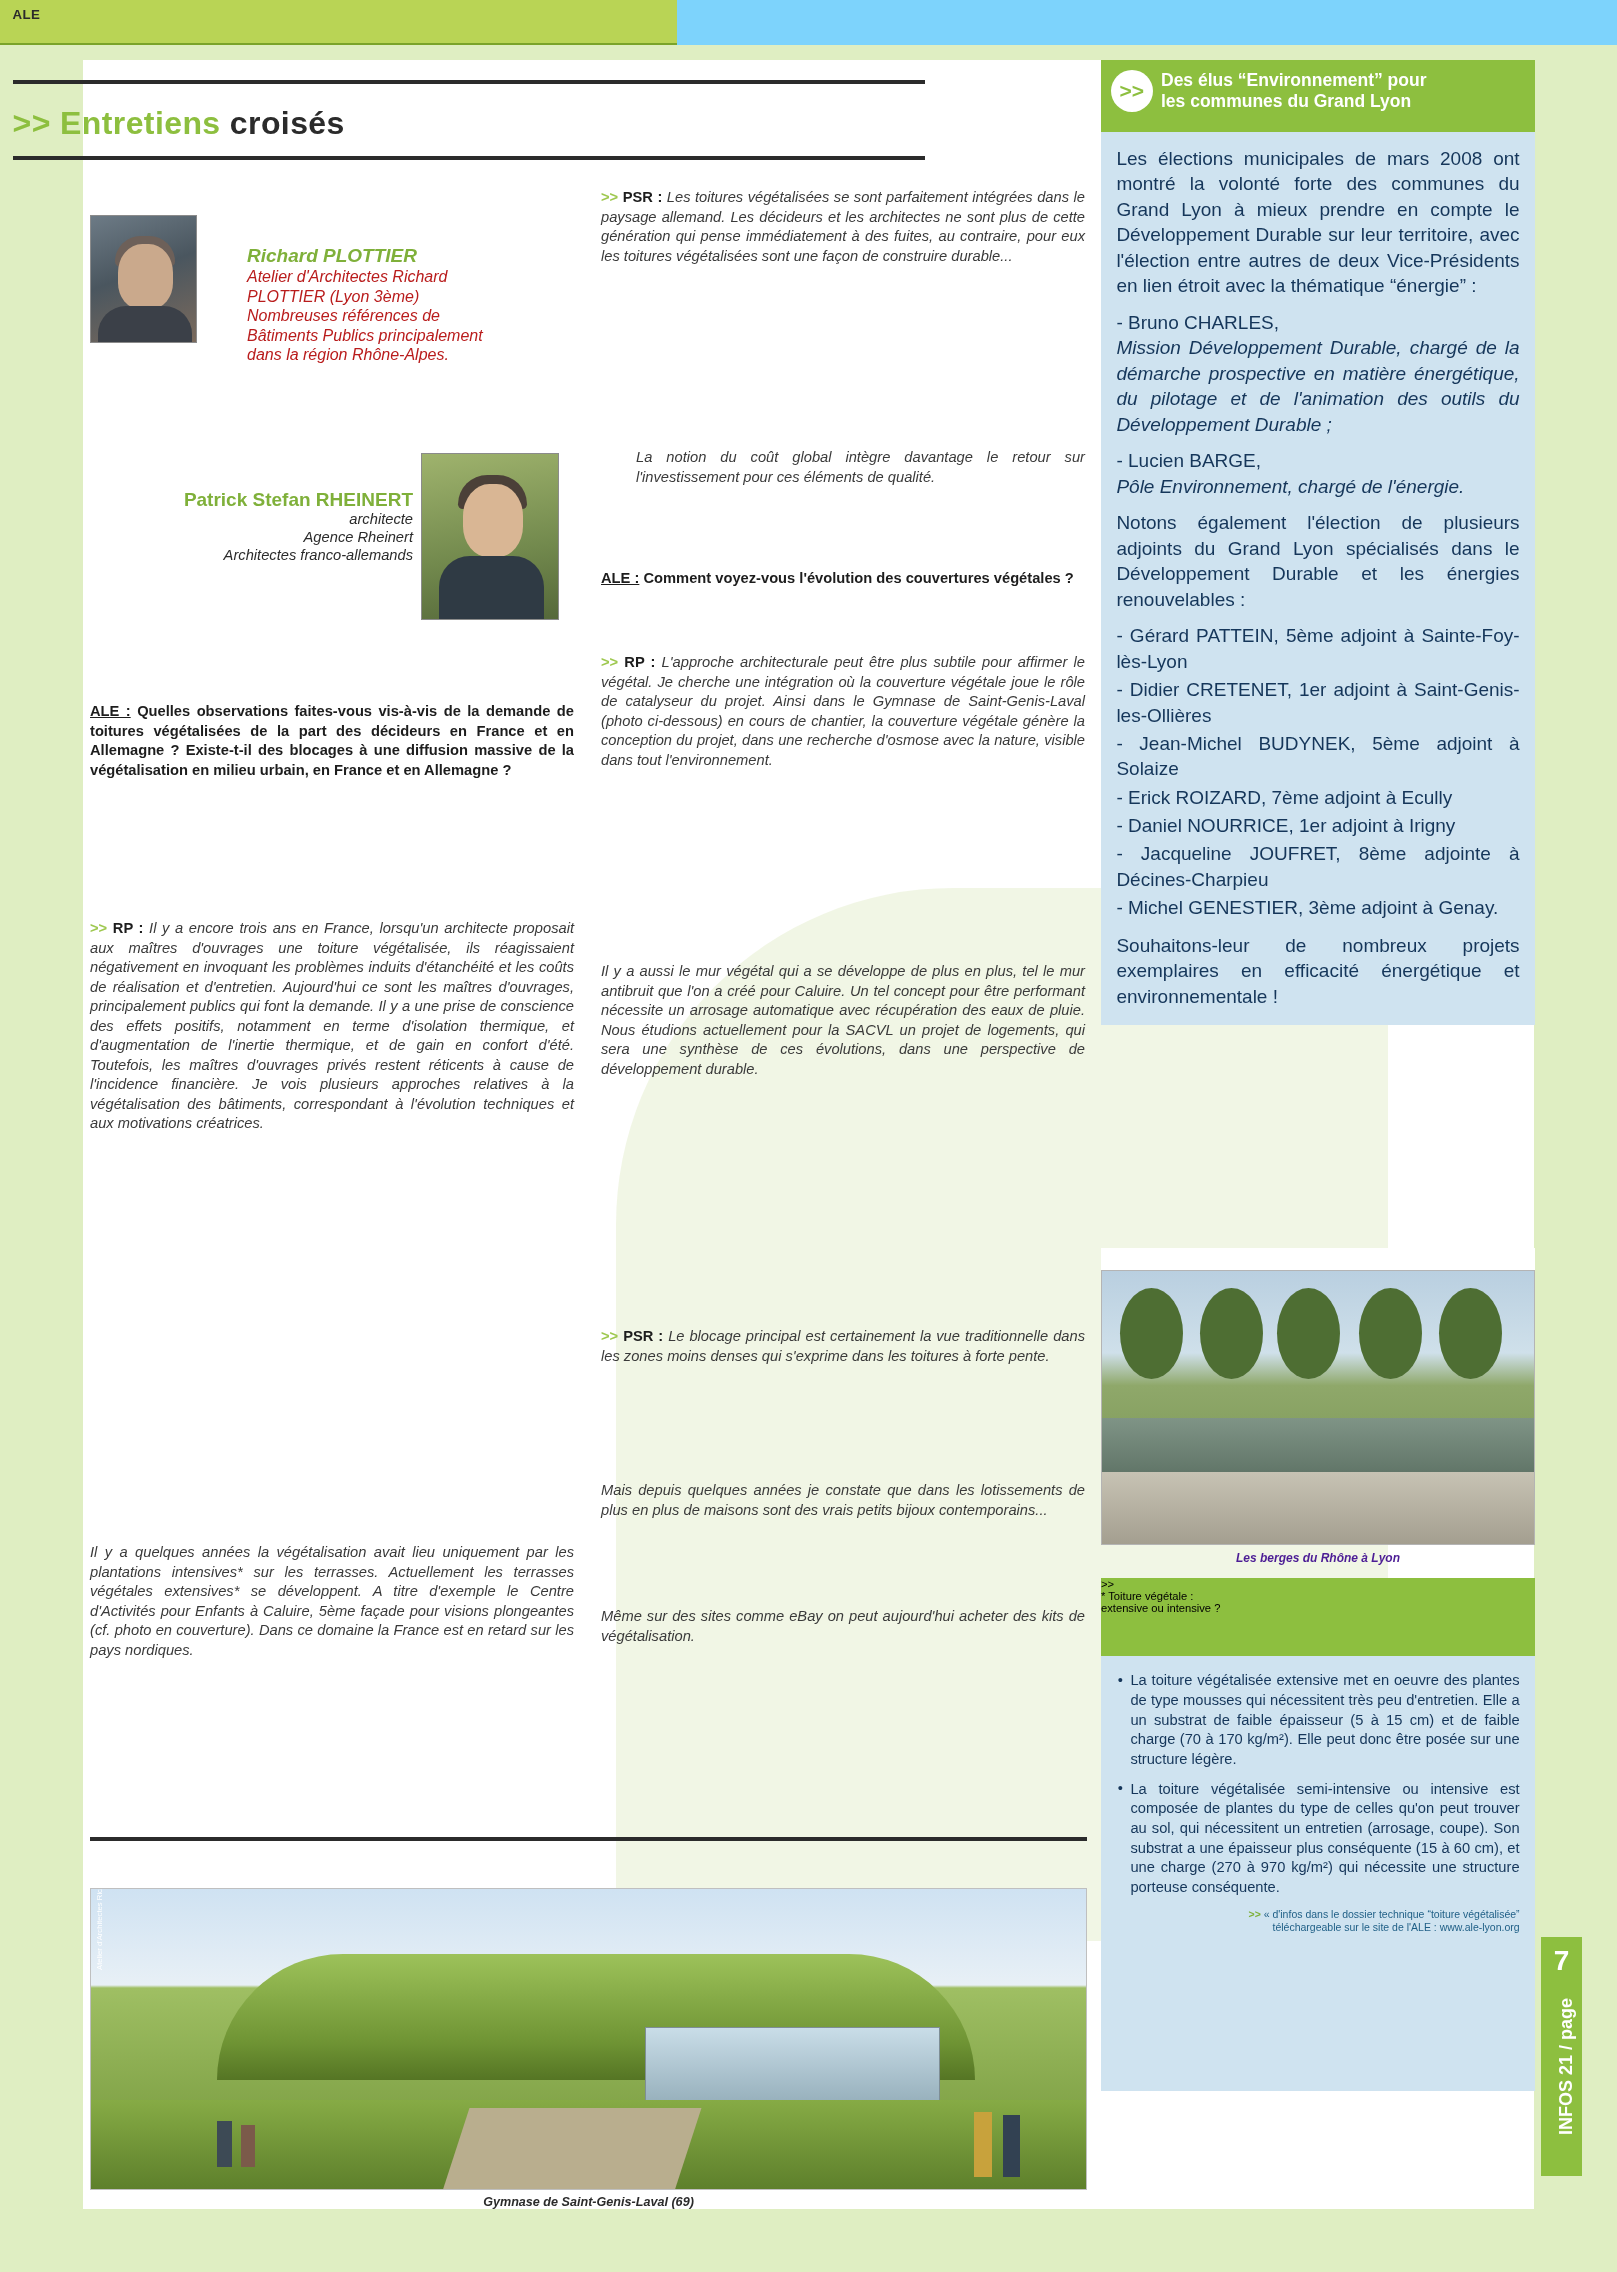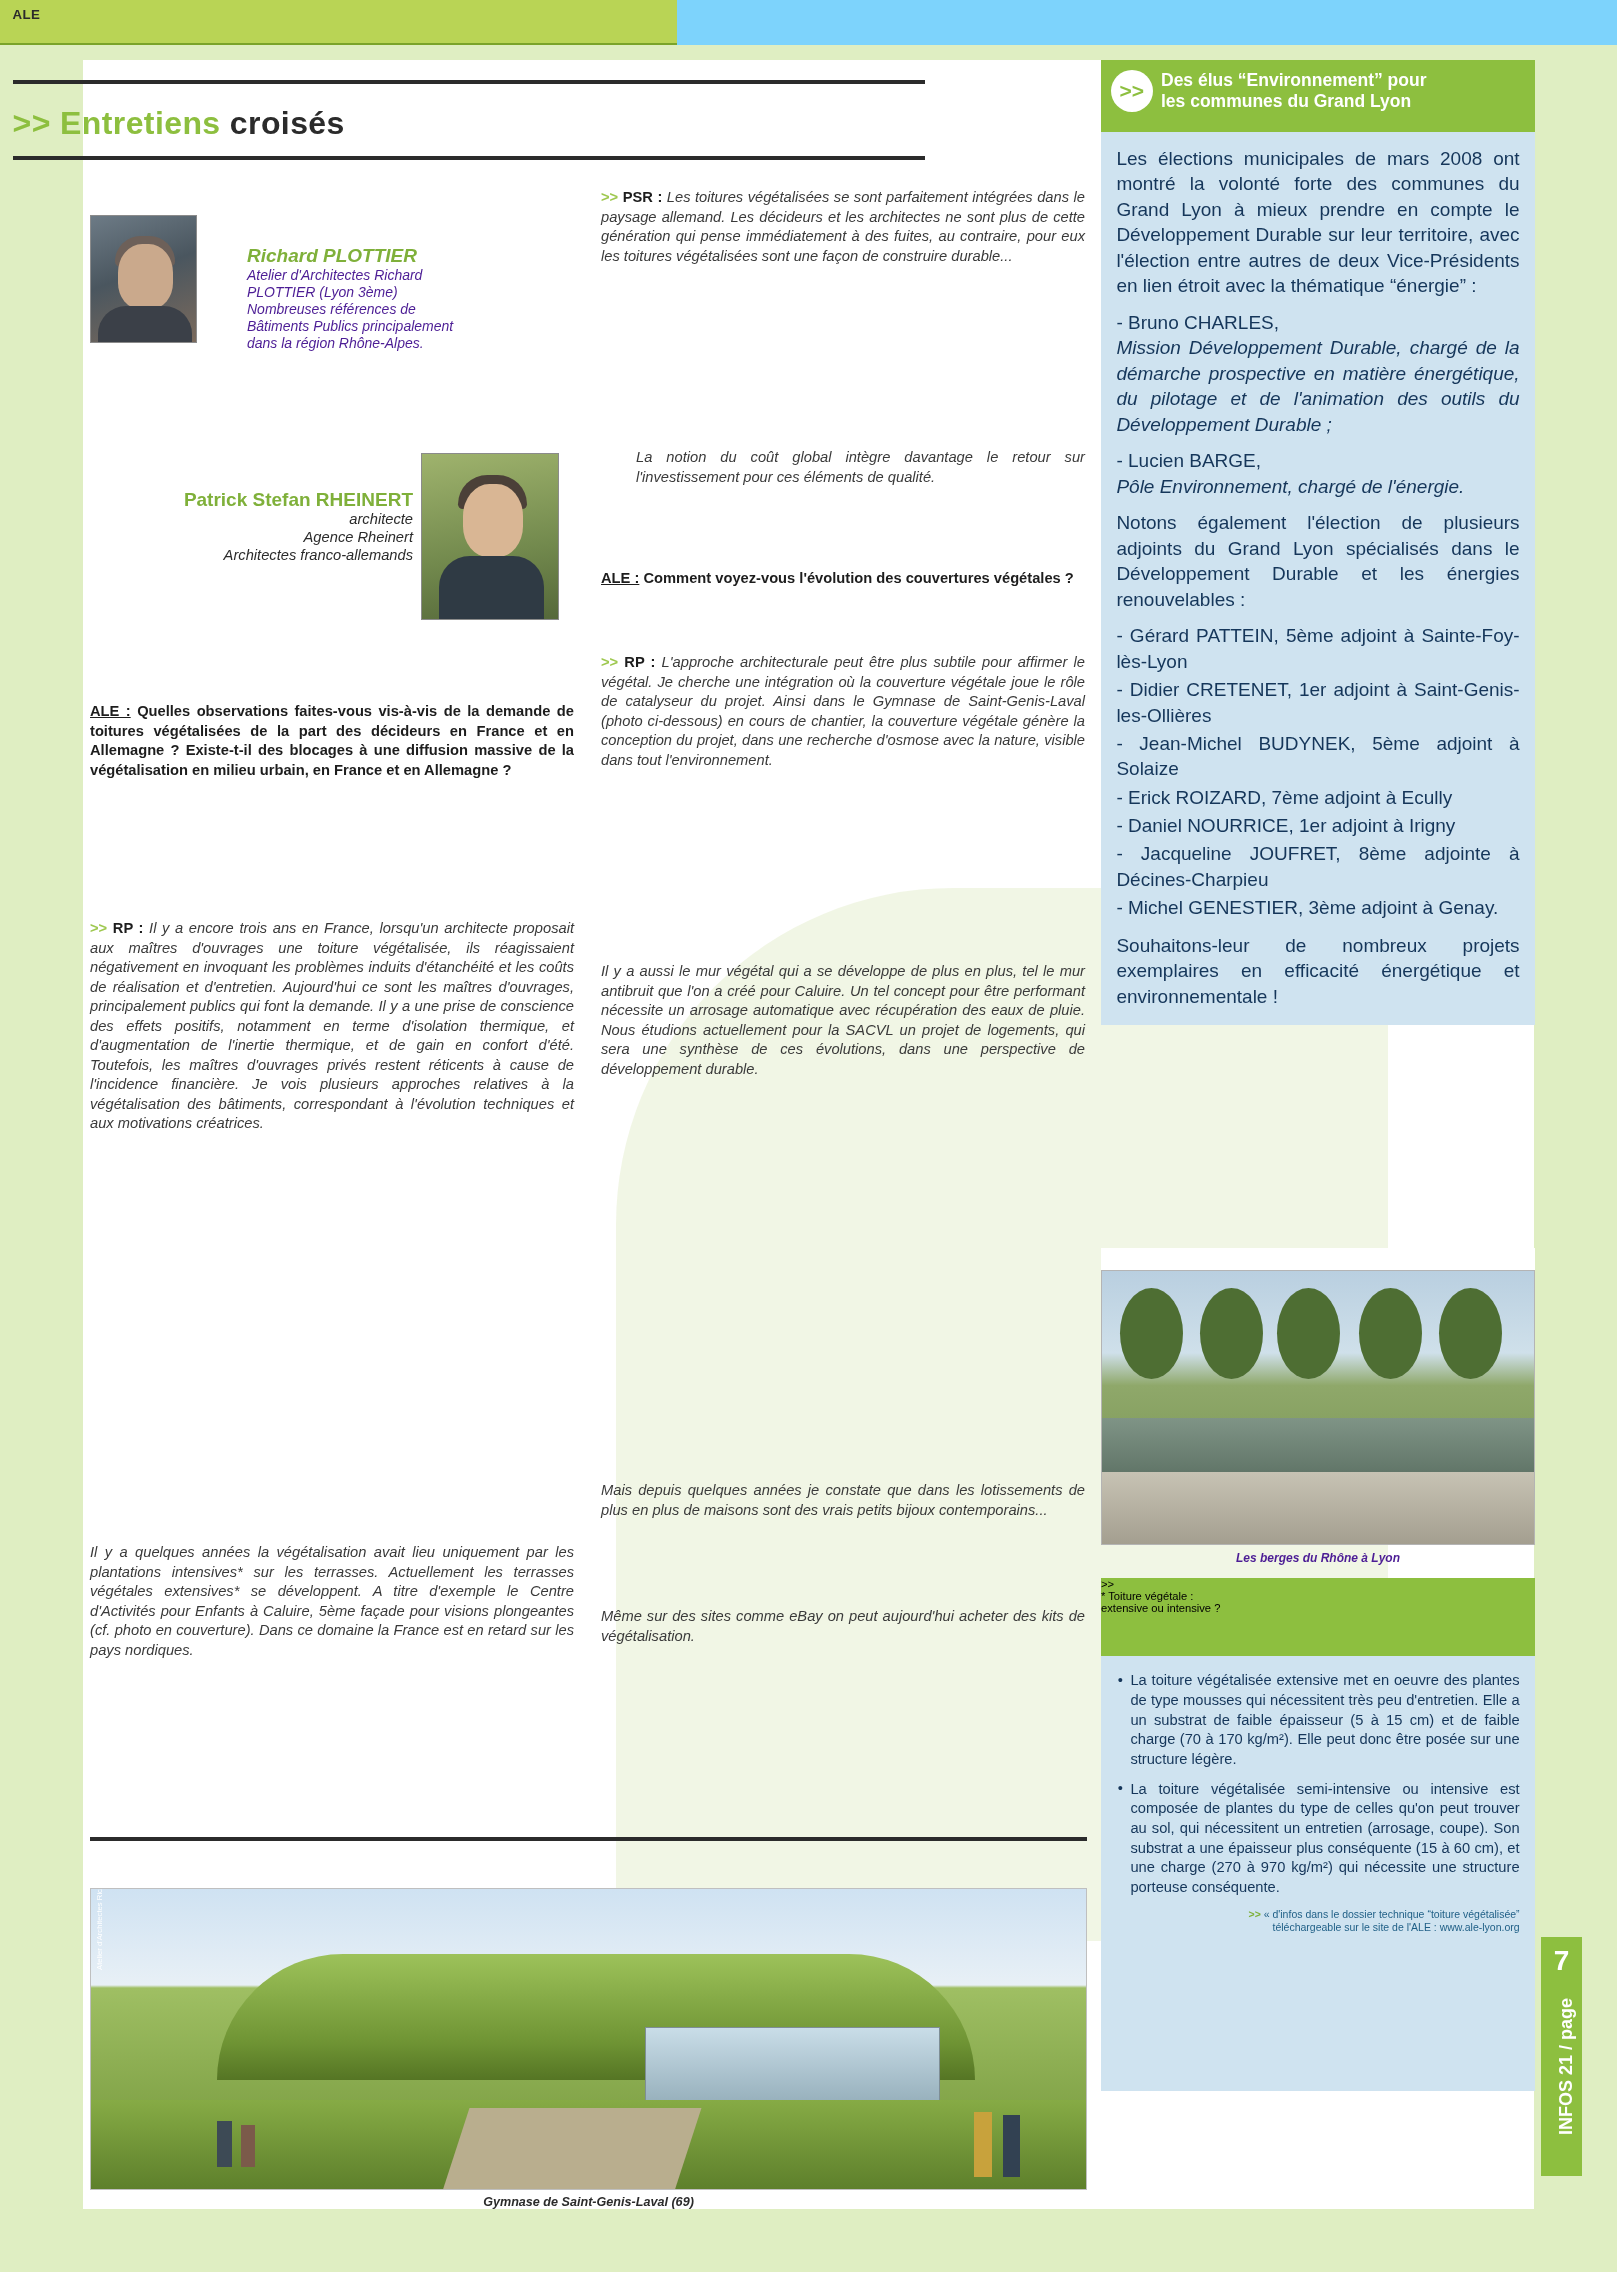--- a/index.html
+++ b/index.html
@@ -93,21 +93,21 @@
     position:absolute; left:36px; top:21px; width:69px; height:34px;
     border-radius:35px 35px 5.6px 5.6px; background:#4b4038;
   }
   .photo2 .body {
     position:absolute; left:17px; top:102px; width:105px; height:65px;
     background:#2f3a44; border-radius:31px 31px 0 0;
   }
   .name-block { position:absolute; font-size:14px; line-height:1.22;margin-top:25px; }
   .nm1 { left:247px; top:219px; width:302px; }
   .nm1 .name { color:#7fb03a; font-size:19px; font-weight:bold; font-style:italic; }
-  .nm1 .sub { color:#4c1d95; font-style:italic; font-size:14px; }
+  .nm1 .sub { color:#b91c1c; font-style:italic; font-size:16px; }
   .nm2 { left:90px; top:463px; width:323px; text-align:right; }
   .nm2 .name { color:#7fb03a; font-size:19px; font-weight:bold; }
   .nm2 .sub { color:#2b2b2b; font-style:italic; font-size:14.7px; }
 
   
   .qa { position:absolute; font-size:14.7px; line-height:1.33; color:#1d1d1d; text-align:justify; }
   .q-label { font-weight:bold; text-decoration:underline; }
   .q-text { font-weight:bold; }
   .ans { font-style:italic; color:#3a3a3a; }
   .chevq { color:#9ec84f; font-weight:bold; }
@@ -296,20 +296,25 @@
   <div class="qa col-c" style="top:569px;">
     <span class="q-label">ALE :</span>
     <span class="q-text">Comment voyez-vous l'évolution des couvertures végétales ?</span>
   </div>
   <div class="qa col-c" style="top:653px;">
     <span class="chevq">&gt;&gt;</span>
     <span class="q-text">RP :</span>
     <span class="ans">L'approche architecturale peut être plus subtile pour affirmer le végétal. Je cherche une intégration où la couverture végétale joue le rôle de catalyseur du projet. Ainsi dans le Gymnase de Saint-Genis-Laval (photo ci-dessous) en cours de chantier, la couverture végétale génère la conception du projet, dans une recherche d'osmose avec la nature, visible dans tout l'environnement.</span>
   </div>
   <div class="qa col-c ans" style="top:962px;">Il y a aussi le mur végétal qui a se développe de plus en plus, tel le mur antibruit que l'on a créé pour Caluire. Un tel concept pour être performant nécessite un arrosage automatique avec récupération des eaux de pluie. Nous étudions actuellement pour la SACVL un projet de logements, qui sera une synthèse de ces évolutions, dans une perspective de développement durable.</div>
+  <div class="qa col-c" style="top:1327px;">
+    <span class="chevq">&gt;&gt;</span>
+    <span class="q-text">PSR :</span>
+    <span class="ans">Le blocage principal est certainement la vue traditionnelle dans les zones moins denses qui s'exprime dans les toitures à forte pente.</span>
+  </div>
   <div class="qa col-c ans" style="top:1481px;">Mais depuis quelques années je constate que dans les lotissements de plus en plus de maisons sont des vrais petits bijoux contemporains...</div>
   <div class="qa col-c ans" style="top:1607px;">Même sur des sites comme eBay on peut aujourd'hui acheter des kits de végétalisation.</div>
 
   <div class="bot-rule"></div>
 
   <div class="bigpic">
     <div class="roof"></div>
     <div class="glass"></div>
     <div class="lawn"></div>
     <div class="path"></div>

